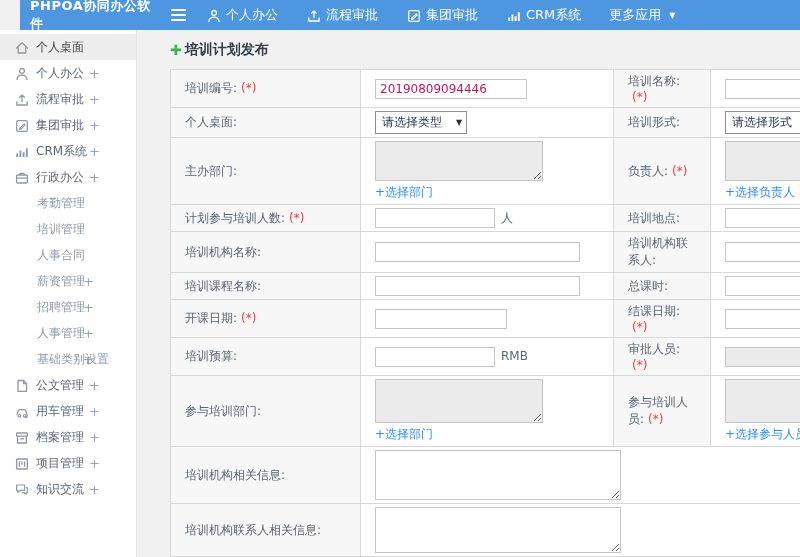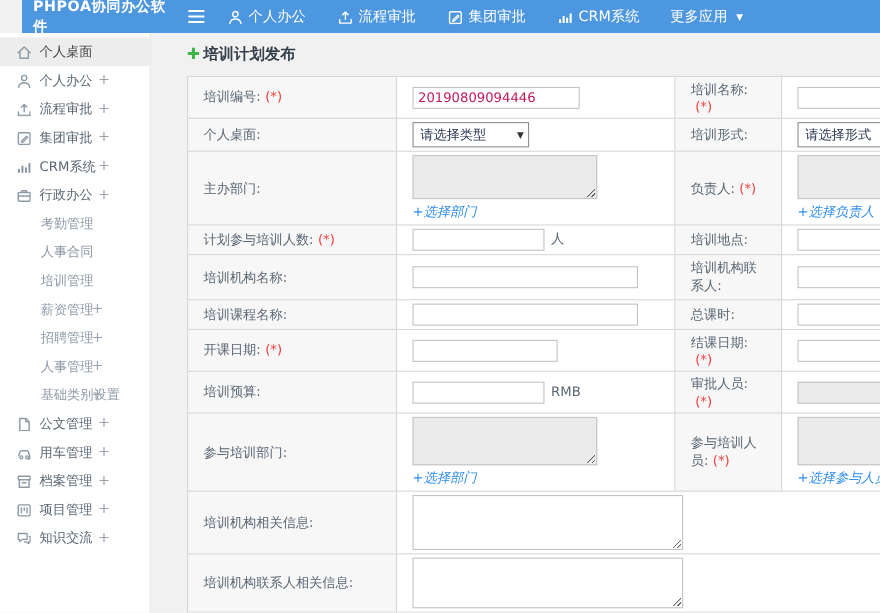--- a/index.html
+++ b/index.html
@@ -60,24 +60,24 @@
   .req { color:#f33b3b; margin-left:4px; }
   input.txt {
     border:1px solid #c4c4c4; height:20px; font-size:12px; padding:1px 4px;
     color:#be185d; background:#fff; vertical-align:middle; font-family:inherit;
   }
   input.gray { background:#ebebeb; }
   textarea.ta { font-family:inherit; font-size:12px; color:#333; resize:both; display:block; }
   textarea.gray { background:#ebebeb; border:1px solid #c4c4c4; }
   textarea.white { background:#fff; border:1px solid #c4c4c4; }
   a.link { color:#2f8ded; text-decoration:none; cursor:pointer; }
-  .link-block { display:block; margin-top:3px;font-style:italic; }
+  .link-block { display:block; margin-top:3px; }
   .suffix { margin-left:6px; color:#5a6673; }
   .sel {
-    display:inline-flex; align-items:center; gap:28px; cursor:pointer;
+    display:inline-flex; align-items:center; gap:14px; cursor:pointer;
     border:1px solid #8f8f8f; background:#fff; padding:2px 4px 2px 6px;
     color:#2a3550; font-size:12px;
   }
   .sel .sel-caret { font-size:8px; color:#333; }
 
   tr.r-sm { height:26px; }
   tr.r-sel { height:30px; }
 </style>
 </head>
 <body>
@@ -212,24 +212,24 @@
     <svg class="ic sicon">
         <use href="#i-briefcase"></use>
       </svg>
     <span>行政办公</span>
     <span class="expand">+</span>
   </div>
   <div class="side-item sub">
     <span>考勤管理</span>
   </div>
   <div class="side-item sub">
+    <span>培训管理</span>
+  </div>
+  <div class="side-item sub">
     <span>人事合同</span>
-  </div>
-  <div class="side-item sub">
-    <span>培训管理</span>
   </div>
   <div class="side-item sub">
     <span>薪资管理</span>
     <span class="expand">+</span>
   </div>
   <div class="side-item sub">
     <span>招聘管理</span>
     <span class="expand">+</span>
   </div>
   <div class="side-item sub">

